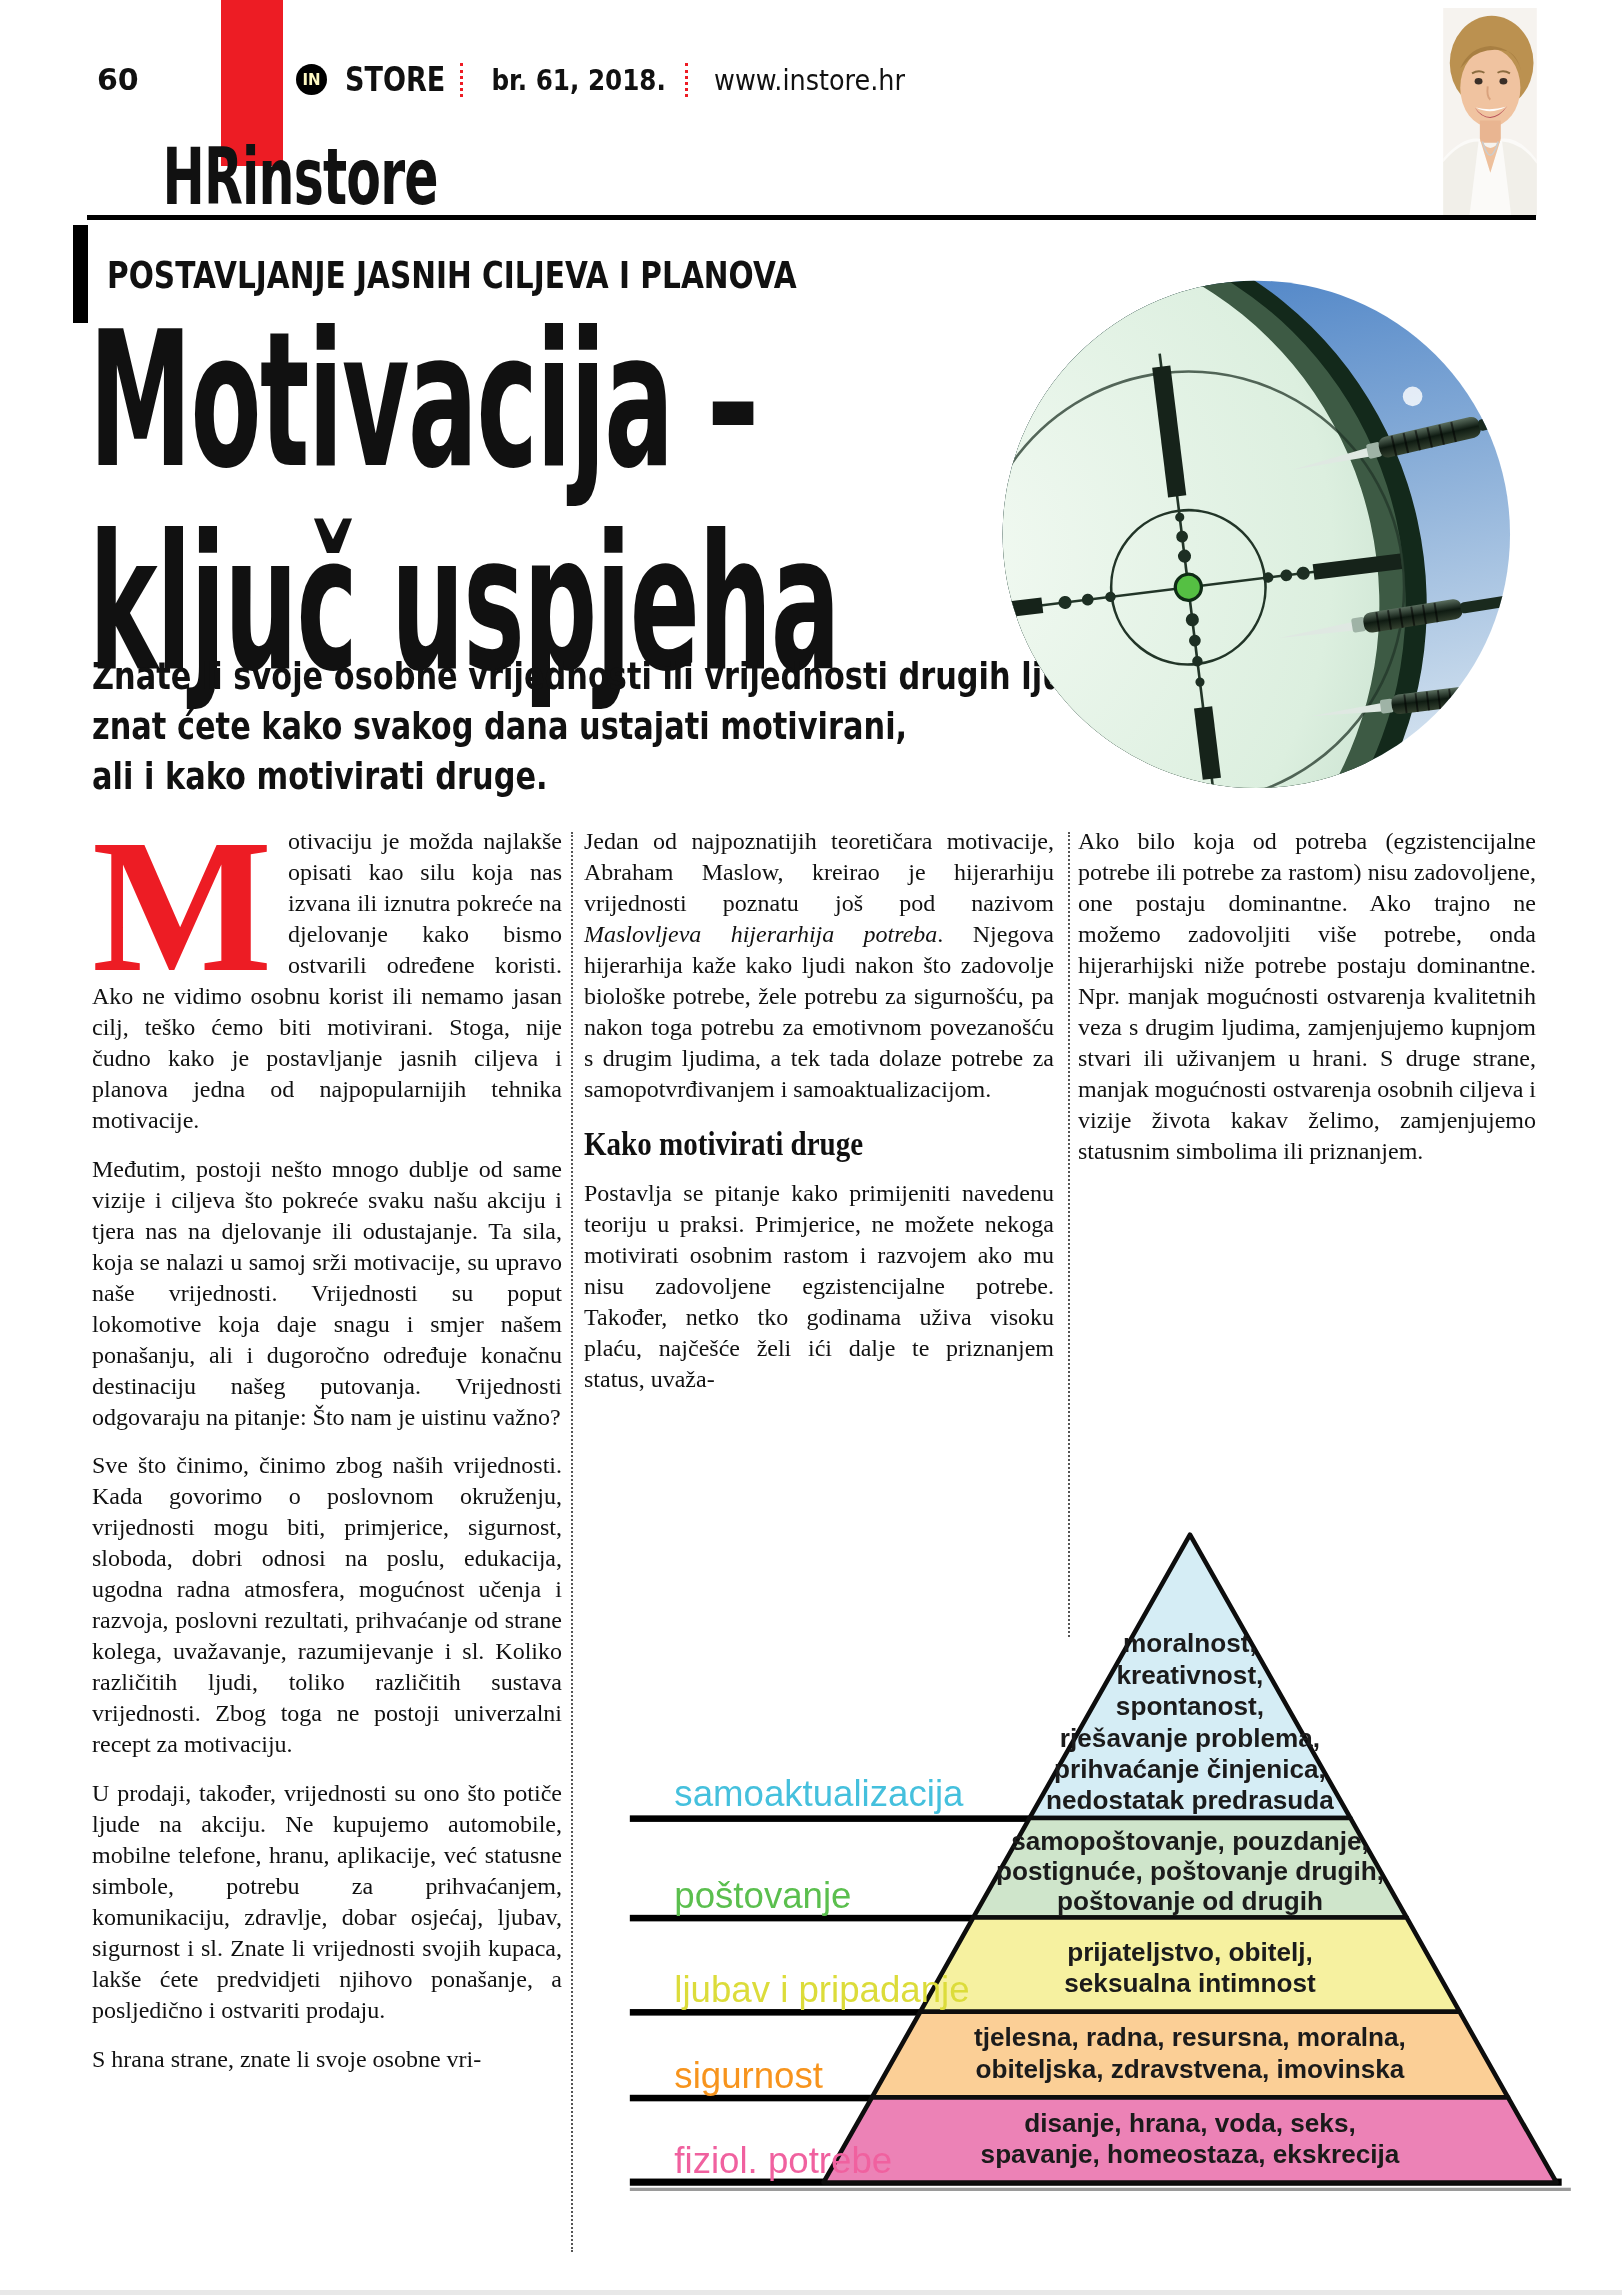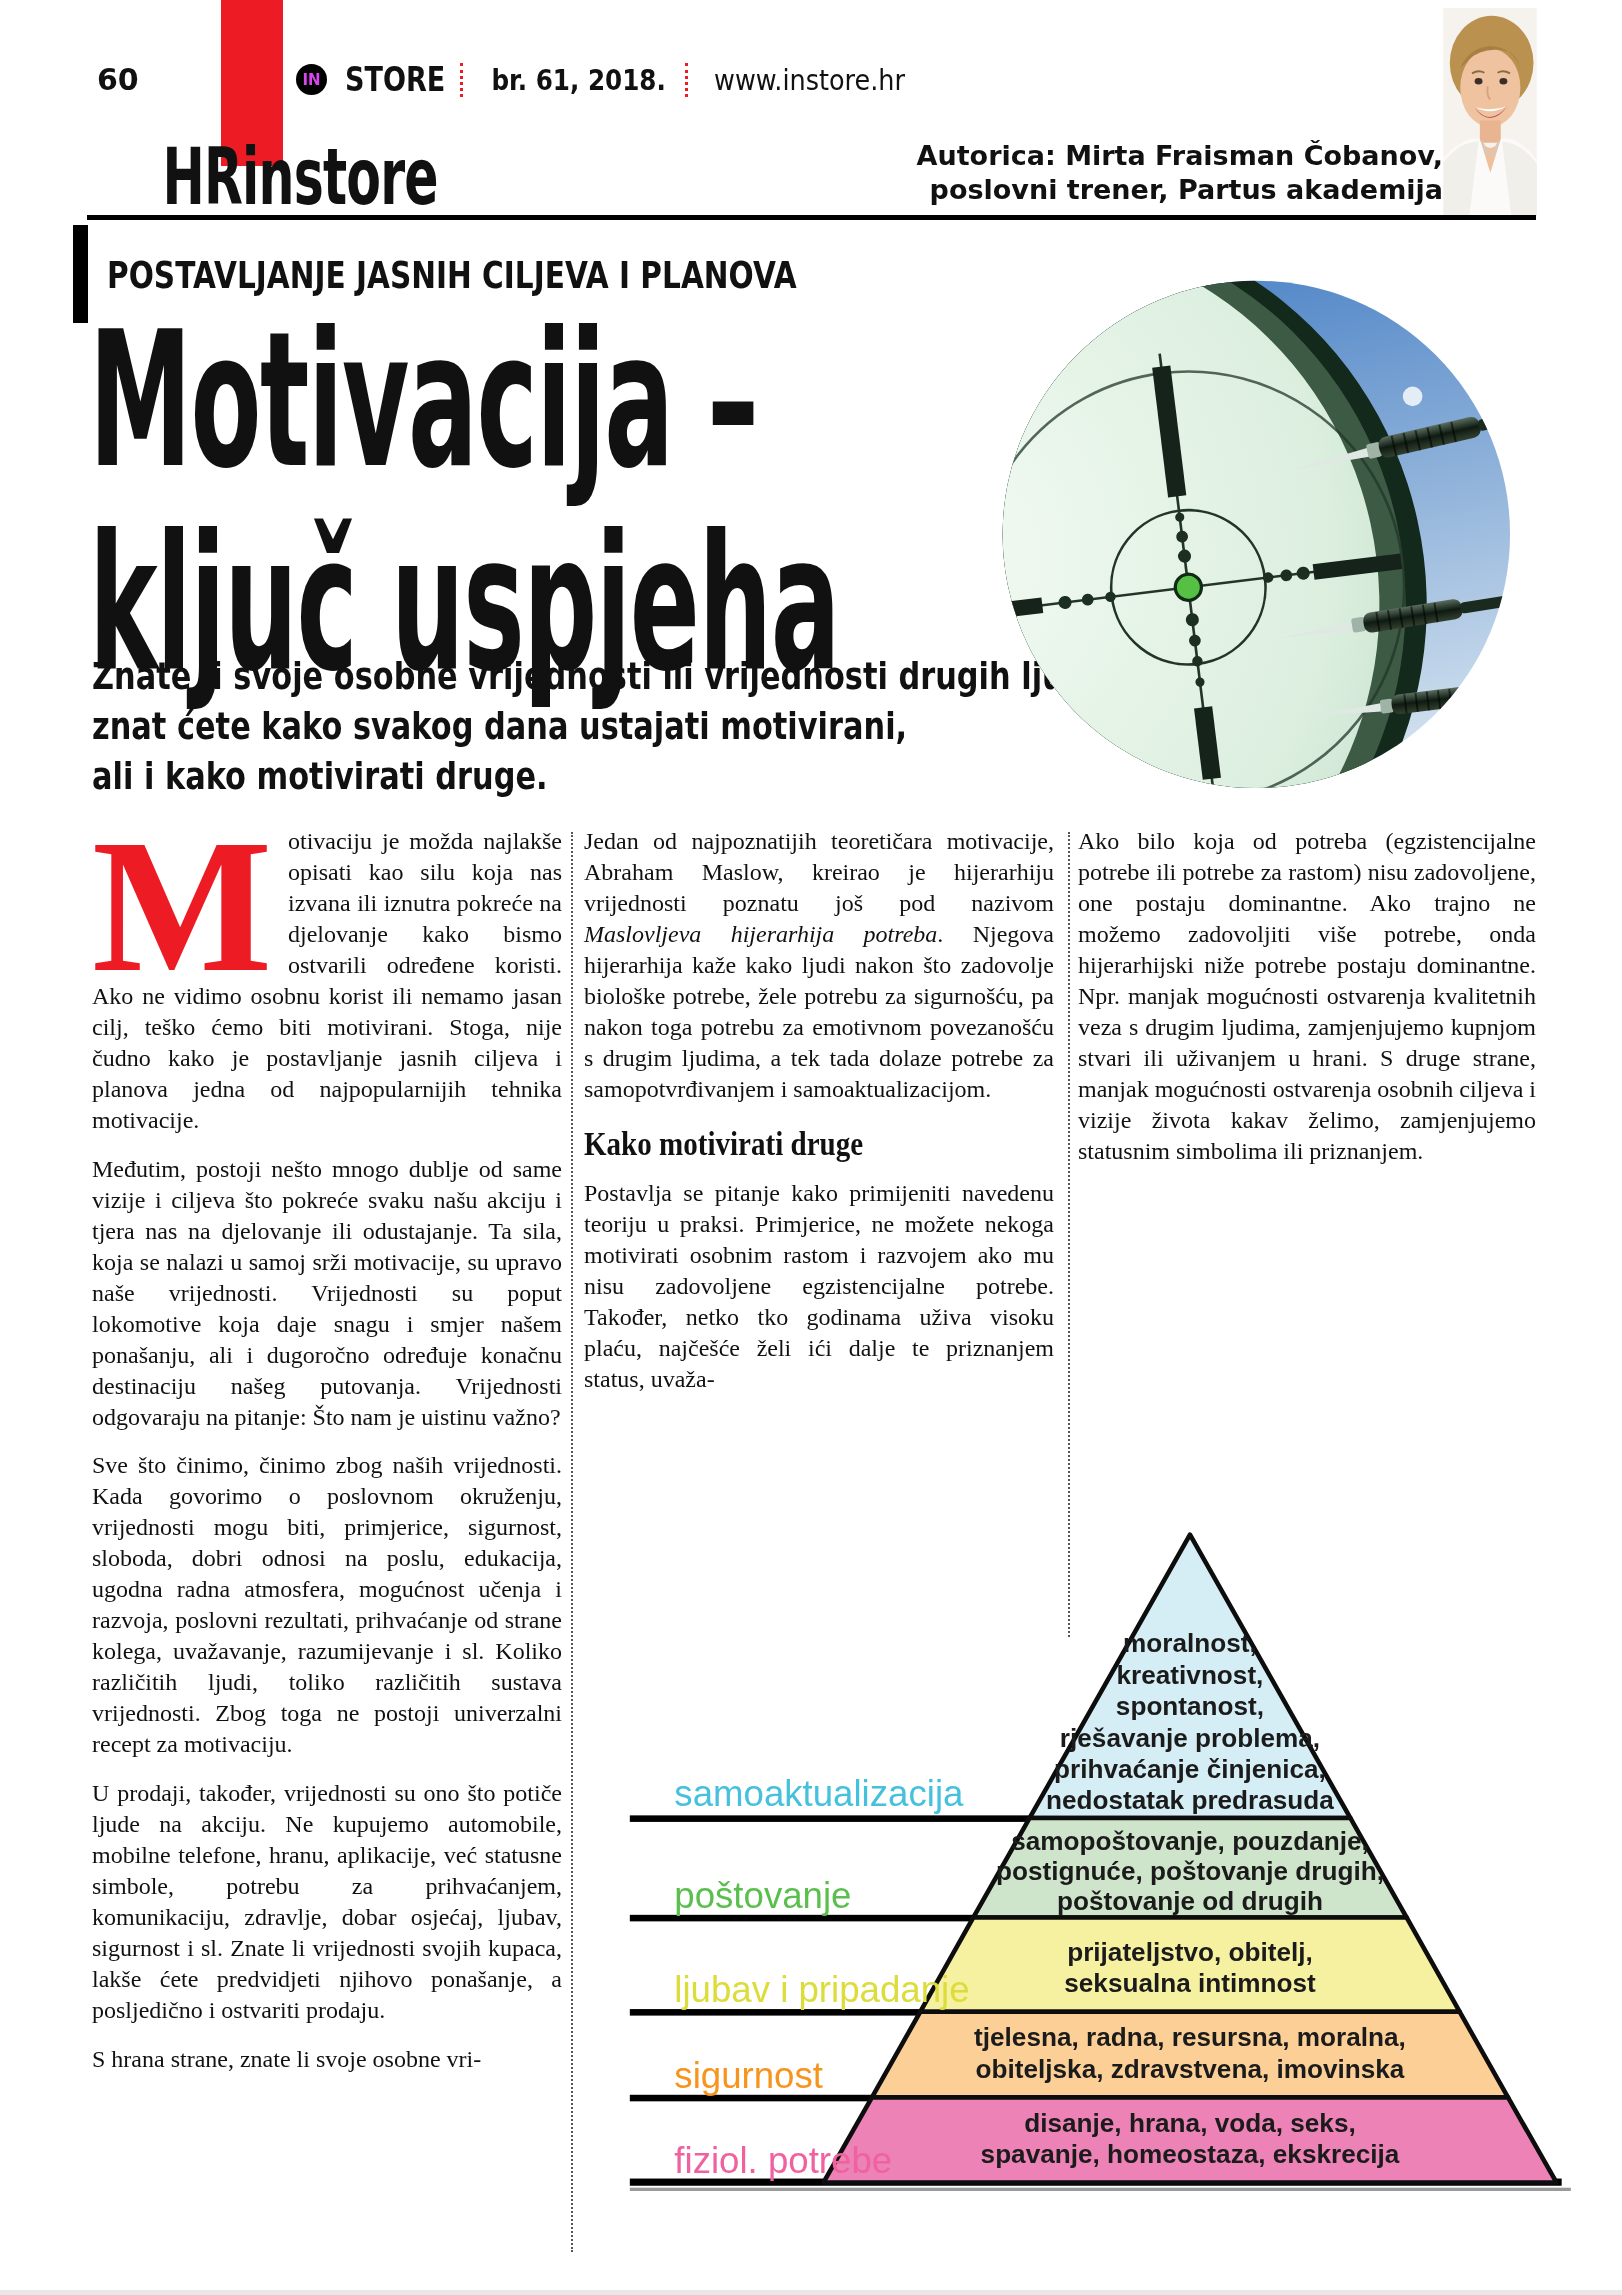--- a/index.html
+++ b/index.html
@@ -7,21 +7,21 @@
         font-family:"Liberation Serif", serif;color:#111;}
   .abs{position:absolute;}
   .sans{font-family:"DejaVu Sans", sans-serif;}
   .cond{display:inline-block;transform-origin:left top;white-space:nowrap;}
   .cond-r{display:inline-block;transform-origin:right top;white-space:nowrap;}
 
   
   #page-number{left:97px;top:62px;font-size:30px;font-weight:bold;}
   #red-block{left:221px;top:0;width:62px;height:166px;background:#ed1c24;}
   #logo-row{left:296px;top:60px;display:flex;align-items:center;height:39px;}
-  #in-circle{width:31px;height:31px;border-radius:50%;background:#000;color:#d946ef;
+  #in-circle{width:31px;height:31px;border-radius:50%;background:#000;color:#fef9c3;
              display:flex;align-items:center;justify-content:center;
              font-size:15px;font-weight:bold;}
   #logo-store{font-size:33px;font-weight:bold;margin-left:6.5px;transform:scaleX(.82);}
   .hdr-dot-sep{border-left:3.3px dotted #ed1c24;height:34px;margin:0 13px 0 3.9px;}
   #issue-no{font-size:29px;font-weight:bold;transform:scaleX(.85);}
   #website{font-size:29px;font-weight:500;transform:scaleX(.88);font-family:"DejaVu Sans",sans-serif;}
   #hr-instore{left:85px;top:131px;font-size:79px;font-weight:bold;transform:scaleX(.64);letter-spacing:-1.3px;}
   #author-block{right:180px;top:139px;text-align:right;font-weight:bold;font-size:27px;line-height:34px;}
   #author-photo{left:1443px;top:7.9px;width:94px;height:208px;overflow:hidden;}
   #top-rule{left:87px;top:215px;width:1449px;height:5.2px;background:#000;}
@@ -74,24 +74,20 @@
     </div>
     <span id="logo-store">STORE</span>
     <span class="hdr-dot-sep"></span>
     <span id="issue-no">br. 61, 2018.</span>
     <span class="hdr-dot-sep"></span>
     <span id="website">www.instore.hr</span>
   </div>
 
   <div class="abs sans" id="hr-instore">HRinstore</div>
 
-  <div class="abs sans" id="author-block">
-    <span class="cond-r">Autorica: Mirta Fraisman Čobanov,</span><br>
-    <span class="cond-r">poslovni trener, Partus akademija</span>
-  </div>
 
   <div class="abs" id="author-photo">
     <svg width="94" height="208" viewBox="0 0 143 318">
       <rect width="143" height="318" fill="#f6f3ef"></rect>
       <ellipse cx="74" cy="84" rx="64" ry="72" fill="#bb9150"></ellipse>
       <ellipse cx="72" cy="122" rx="46" ry="60" fill="#f0c3a0"></ellipse>
       <path d="M26 92 Q40 60 72 58 Q108 60 119 95 Q112 70 98 66 Q60 58 38 80 Z" fill="#a87f42"></path>
       <ellipse cx="54" cy="112" rx="6" ry="5" fill="#3a2f28"></ellipse>
       <ellipse cx="92" cy="112" rx="6" ry="5" fill="#3a2f28"></ellipse>
       <path d="M44 100 Q54 94 63 99" stroke="#8a6b3f" stroke-width="3" fill="none"></path>

